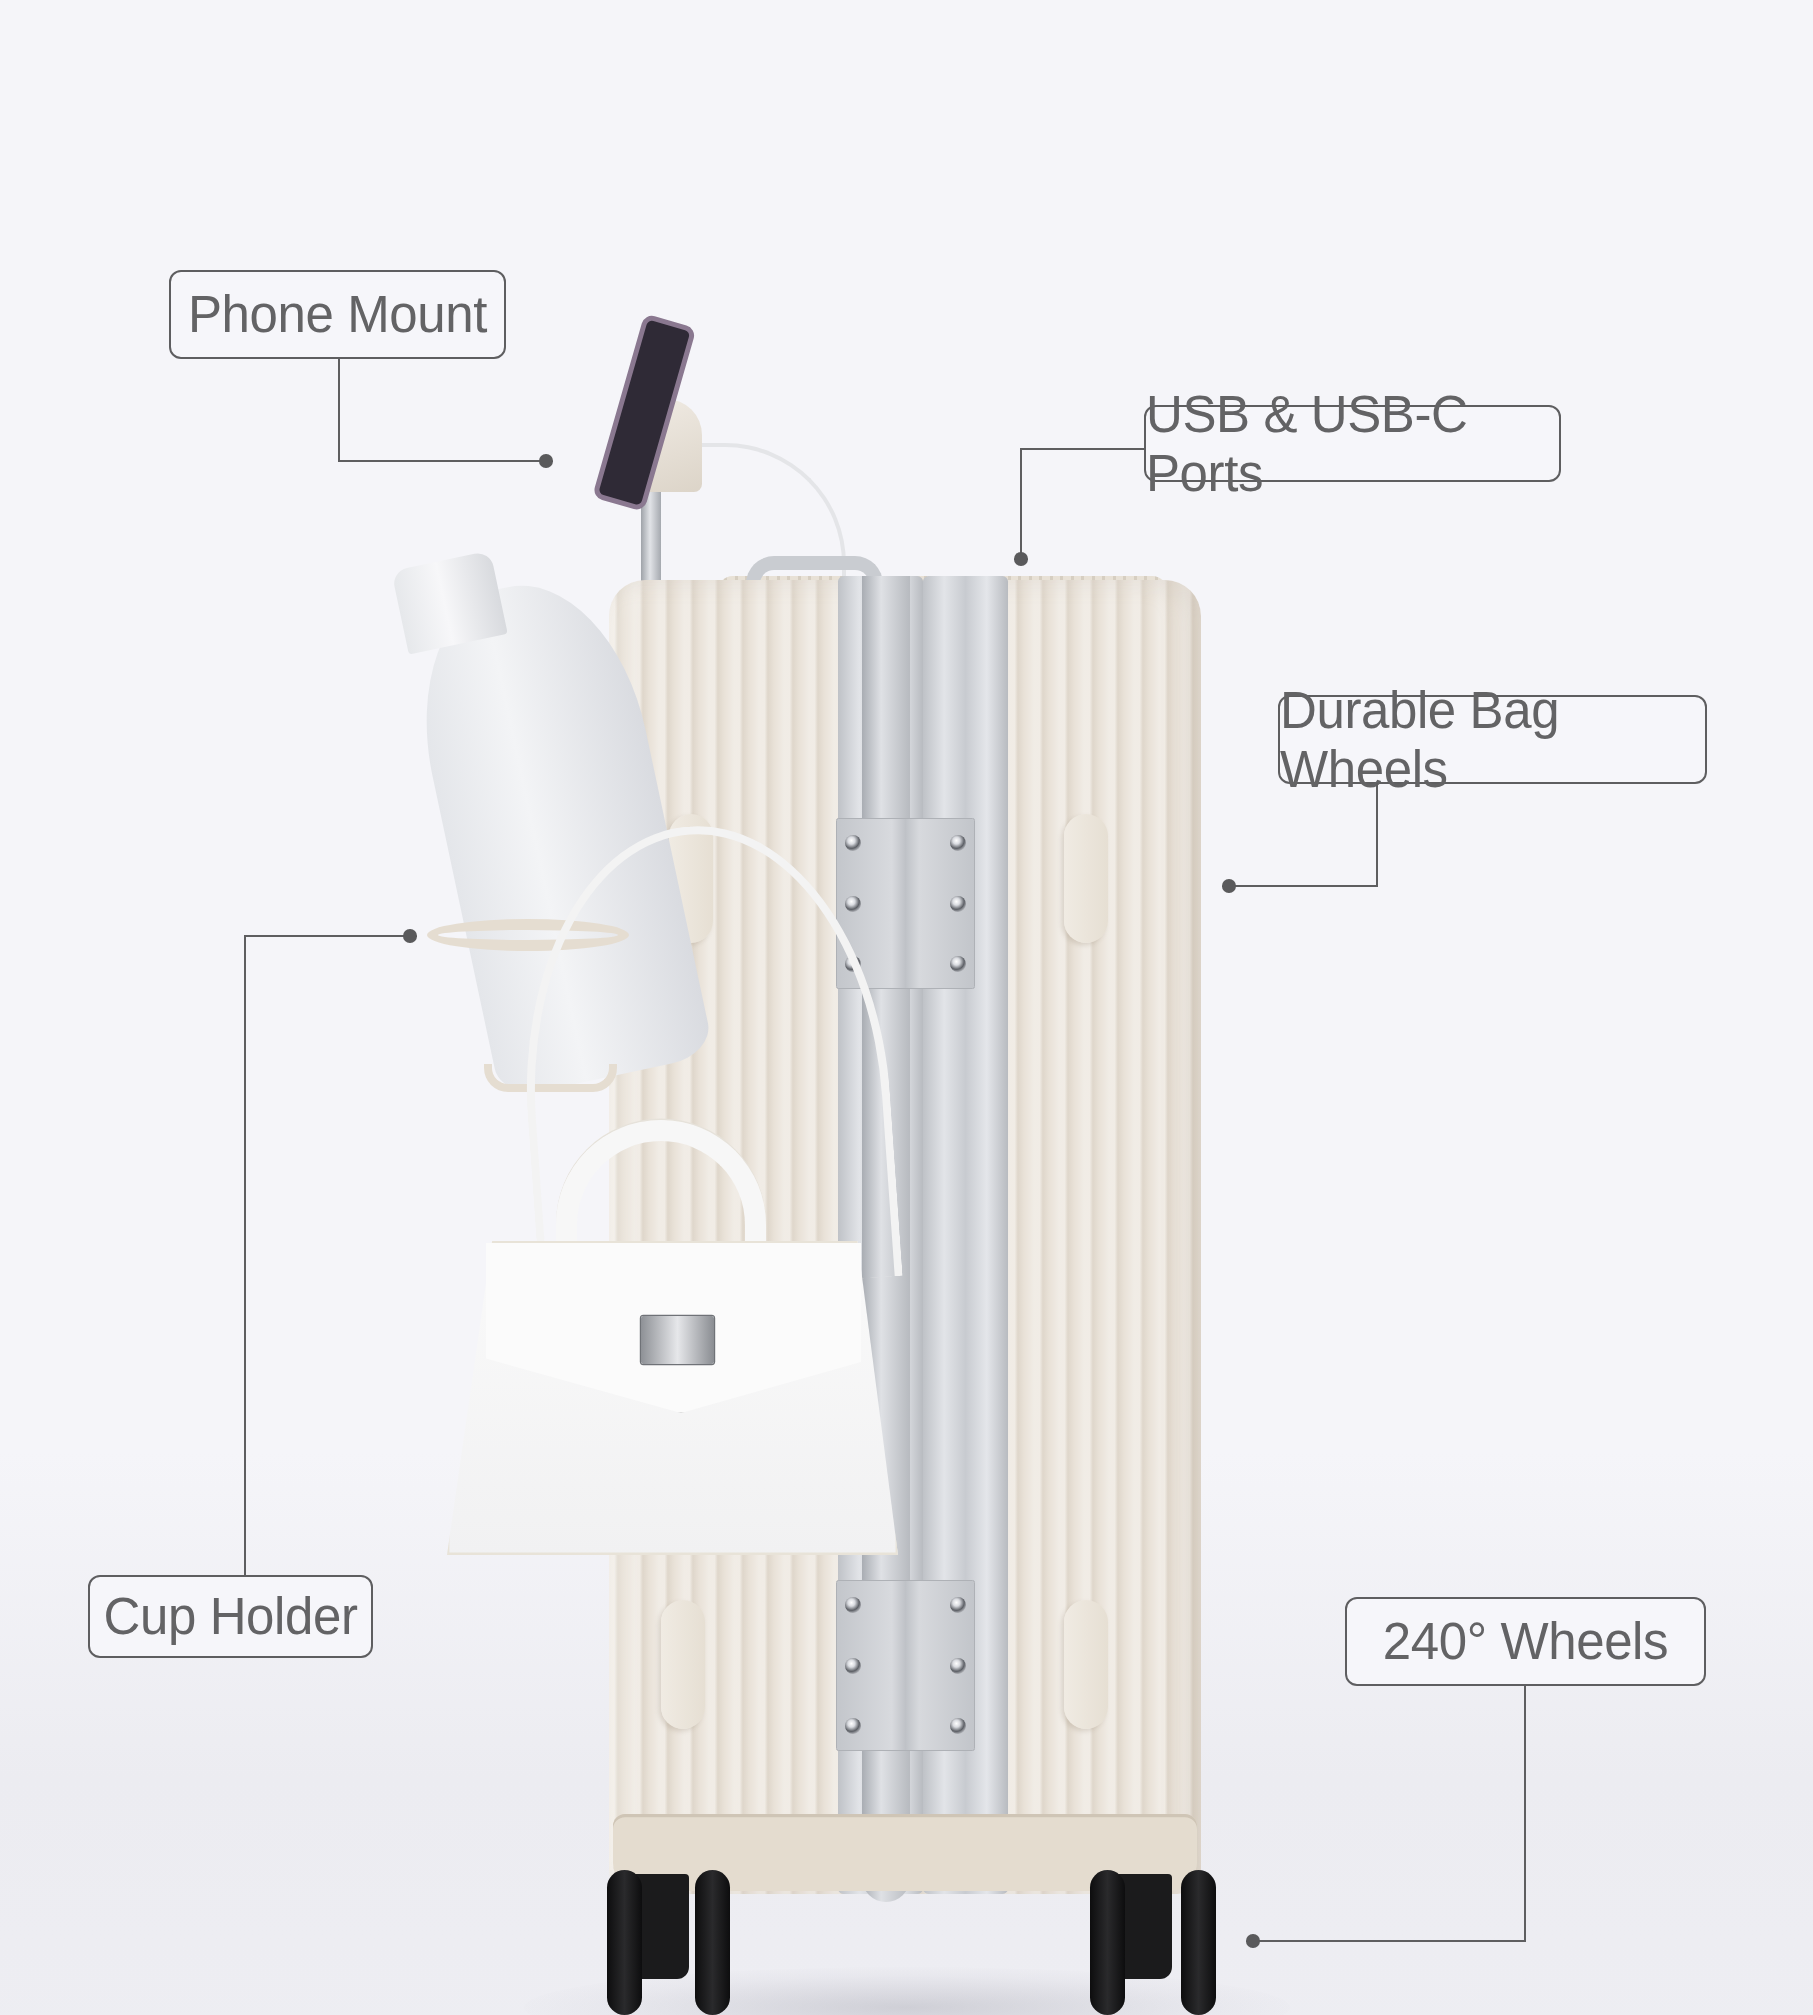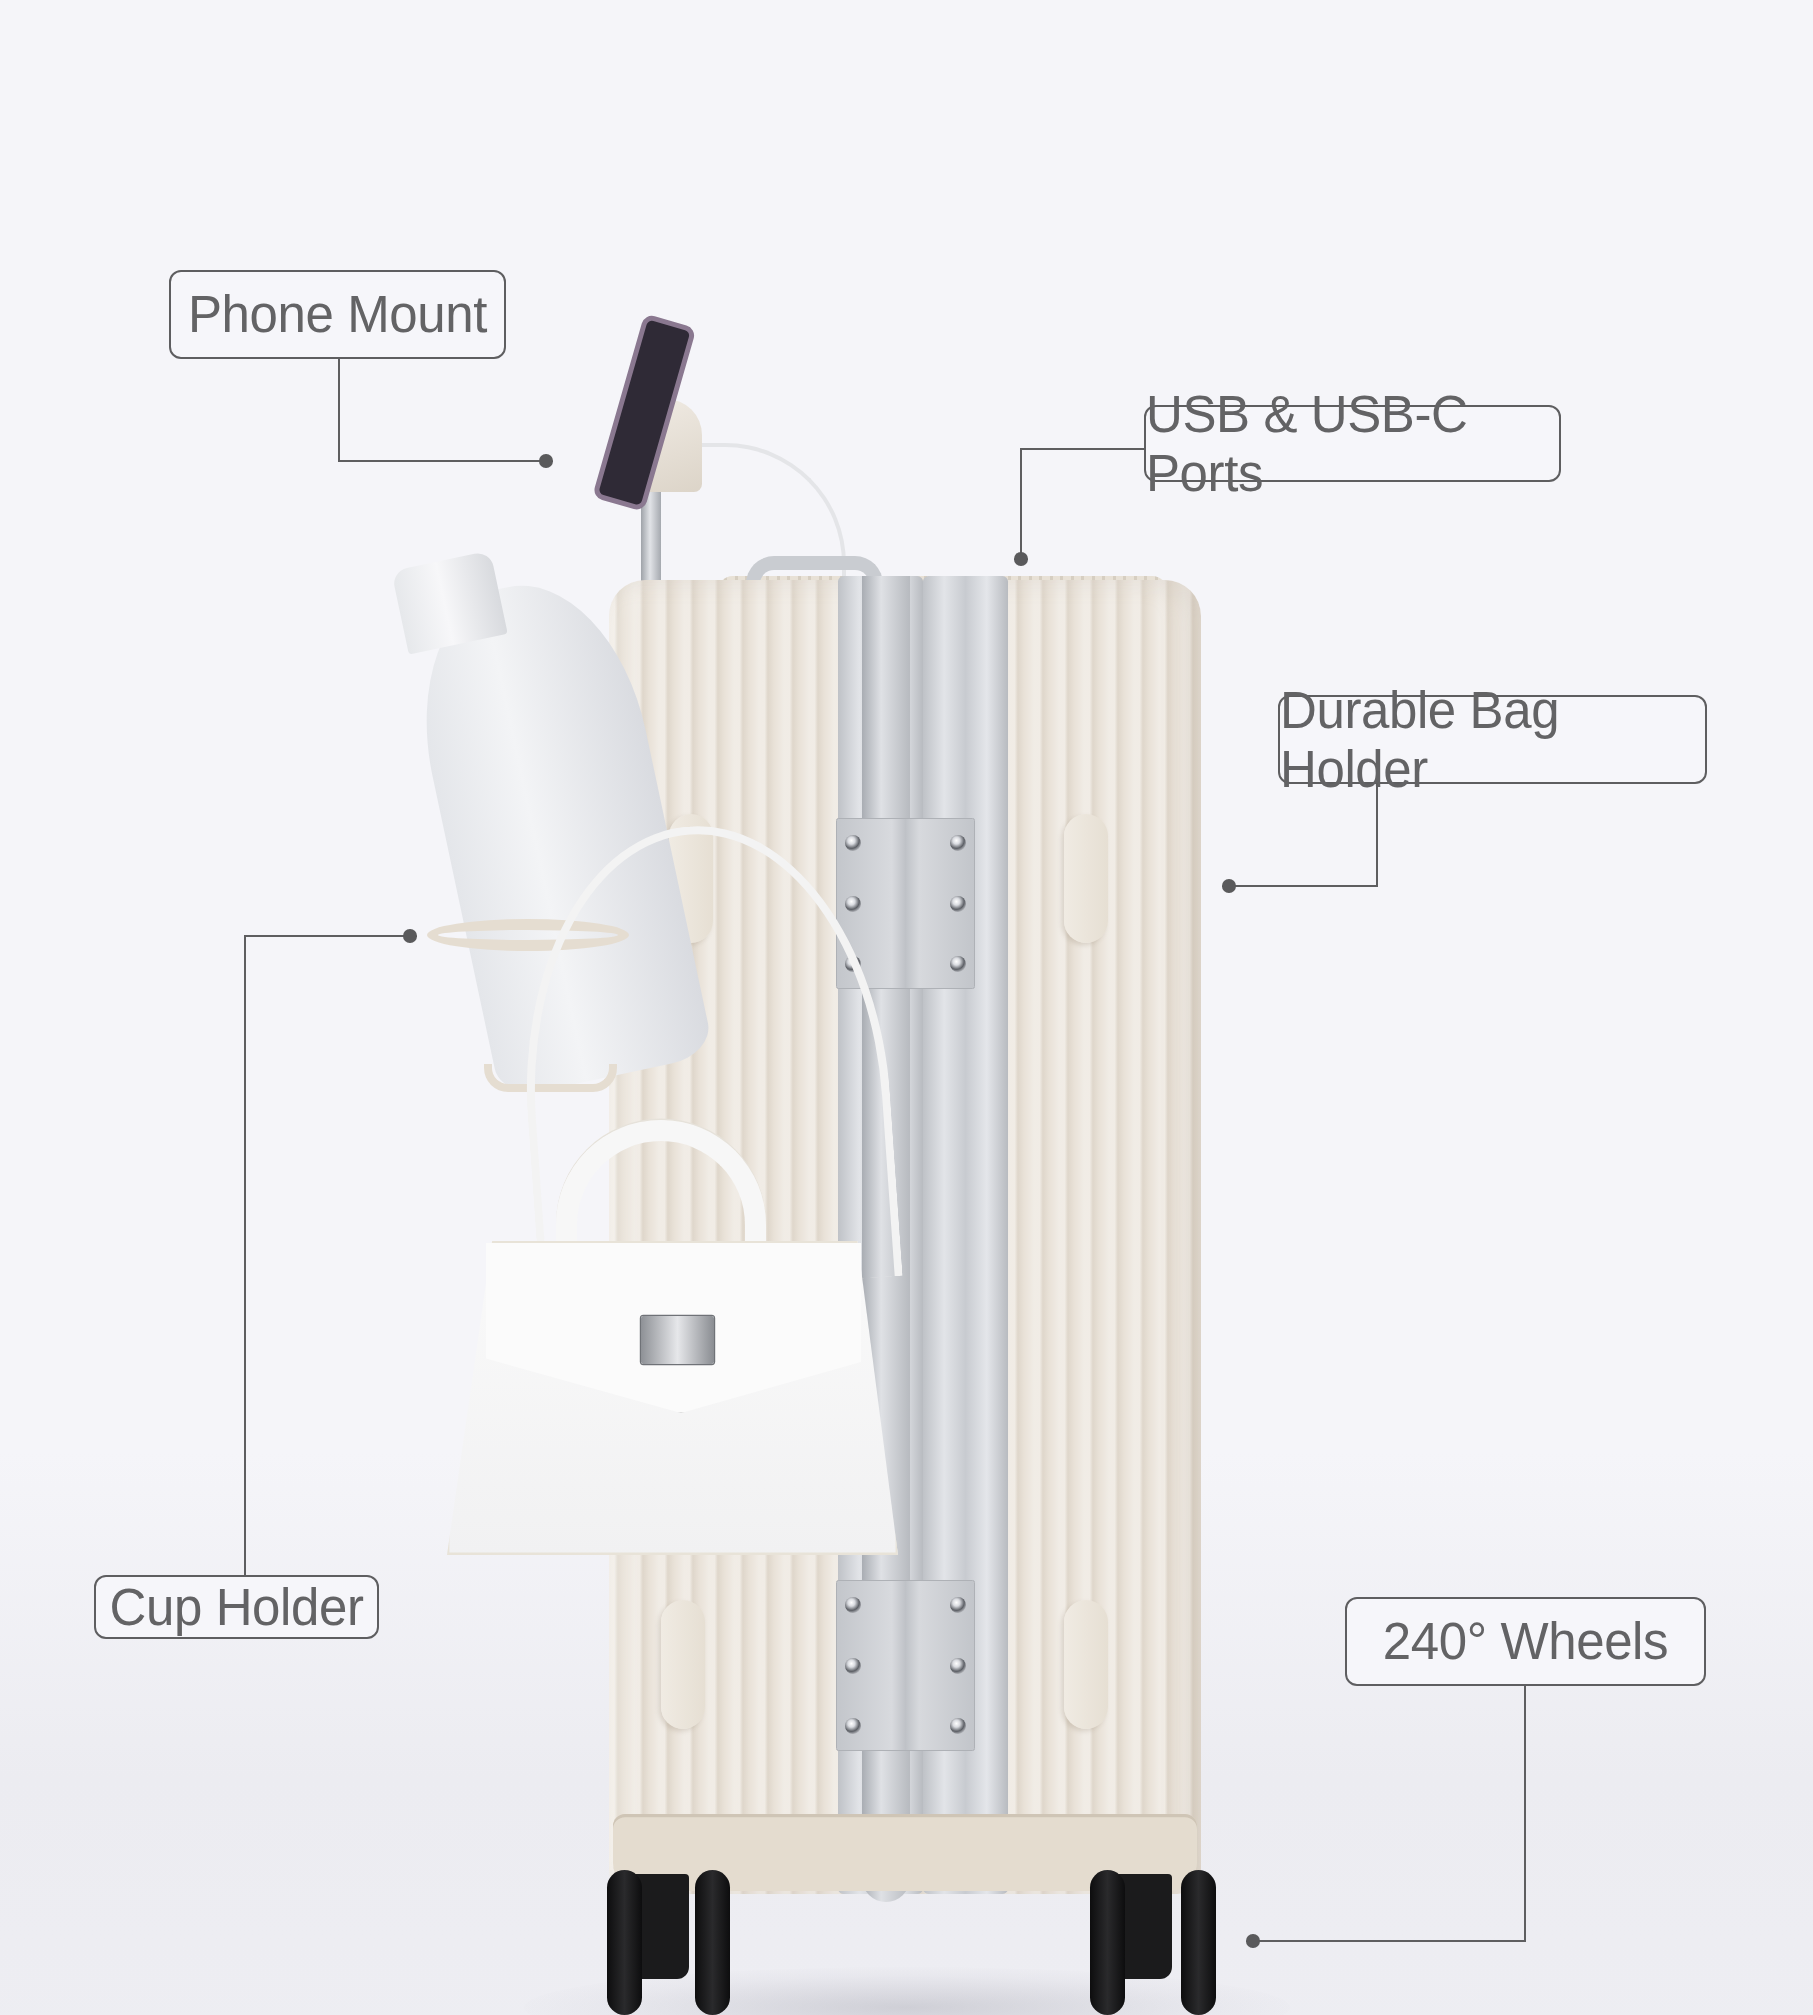--- a/index.html
+++ b/index.html
@@ -218,27 +218,27 @@
 <div class="dot" style="left:539px; top:454px;"></div>
 
 <div class="label" style="left:1144px; top:405px; width:417px; height:77px;">
   <span>USB &amp; USB-C Ports</span>
 </div>
 <div class="line" style="left:1020px; top:448px; width:125px; height:2px;"></div>
 <div class="line" style="left:1020px; top:448px; width:2px; height:111px;"></div>
 <div class="dot" style="left:1014px; top:552px;"></div>
 
 <div class="label" style="left:1278px; top:695px; width:429px; height:89px;">
-  <span>Durable Bag Holder</span>
+  <span>Durable Bag Wheels</span>
 </div>
 <div class="line" style="left:1376px; top:783px; width:2px; height:103px;"></div>
 <div class="line" style="left:1230px; top:885px; width:148px; height:2px;"></div>
 <div class="dot" style="left:1222px; top:879px;"></div>
 
-<div class="label" style="left:94px; top:1575px; width:285px; height:64px;">
+<div class="label" style="left:88px; top:1575px; width:285px; height:83px;">
   <span>Cup Holder</span>
 </div>
 <div class="line" style="left:244px; top:935px; width:2px; height:641px;"></div>
 <div class="line" style="left:244px; top:935px; width:168px; height:2px;"></div>
 <div class="dot" style="left:403px; top:929px;"></div>
 
 <div class="label" style="left:1345px; top:1597px; width:361px; height:89px;">
   <span>240° Wheels</span>
 </div>
 <div class="line" style="left:1524px; top:1686px; width:2px; height:256px;"></div>

